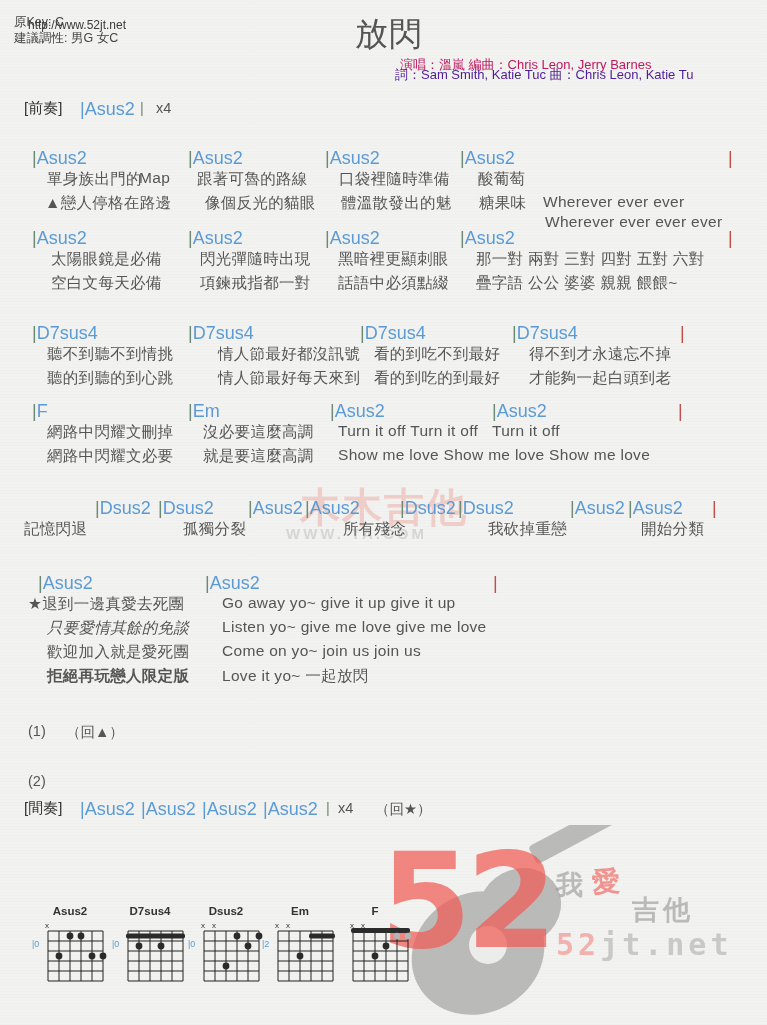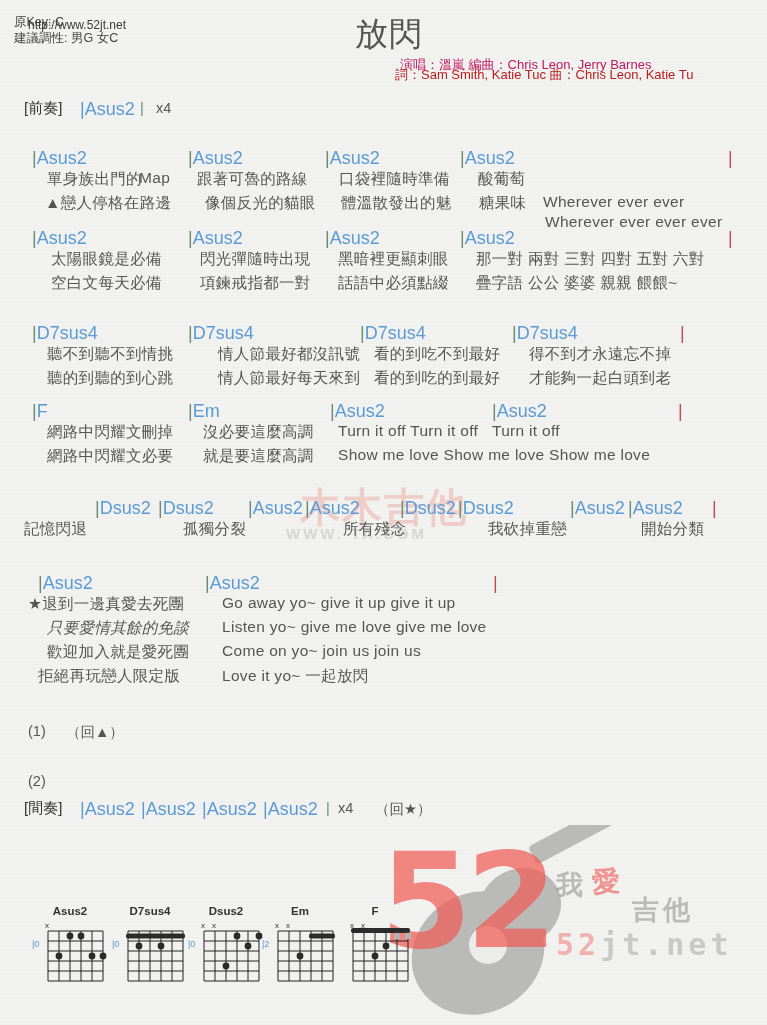--- a/index.html
+++ b/index.html
@@ -16,21 +16,21 @@
     background:repeating-linear-gradient(0deg,rgba(0,0,0,0.012) 0px,rgba(0,0,0,0.012) 1px,rgba(255,255,255,0) 1px,rgba(255,255,255,0) 3px);
     pointer-events:none;z-index:1;
   }
   .sheet{position:absolute;inset:0;z-index:3;}
 
   
   .hdr-left{position:absolute;left:14px;top:14px;font-size:12.5px;color:#444;line-height:16px;white-space:nowrap;}
   .hdr-url{position:absolute;left:28px;top:18px;font-size:12px;color:#3a3a3a;white-space:nowrap;}
   .title{position:absolute;left:355px;top:12px;font-size:33px;color:#555;letter-spacing:1px;}
   .cred1{position:absolute;left:400px;top:56px;font-size:13px;color:#be185d;white-space:nowrap;}
-  .cred2{position:absolute;left:395px;top:66px;font-size:13px;color:#b91c1c;white-space:nowrap;}
+  .cred2{position:absolute;left:395px;top:66px;font-size:13px;color:#4c1d95;white-space:nowrap;}
   .chord{position:absolute;font-size:18px;color:#5b9bd5;white-space:nowrap;}
   .chord .bar{color:#6d8b74;}
   .chord.endbar{color:#c0504d;}
   .lyric{position:absolute;font-size:15.5px;color:#555;white-space:nowrap;letter-spacing:0.3px;}
   .label{position:absolute;font-size:15px;color:#333;white-space:nowrap;}
   .plain{position:absolute;font-size:14.5px;color:#555;white-space:nowrap;}
 
   
   .wm-mid{
     position:absolute;left:300px;top:480px;z-index:2;
@@ -182,21 +182,21 @@
       <div class="lyric" style="left: 641px; top: 519px;">開始分類</div>
       <div class="chord" style="left: 38px; top: 573px;"><span class="bar">|</span><span>Asus2</span></div>
       <div class="chord" style="left: 205px; top: 573px;"><span class="bar">|</span><span>Asus2</span></div>
       <div class="chord endbar" style="left: 493px; top: 573px;">|</div>
       <div class="lyric" style="left: 28px; top: 594px;">★退到一邊真愛去死團</div>
       <div class="lyric" style="left: 222px; top: 594px;">Go away yo~ give it up give it up</div>
       <div class="lyric" style="left: 47px; top: 618px; font-style: italic;">只要愛情其餘的免談</div>
       <div class="lyric" style="left: 222px; top: 618px;">Listen yo~ give me love give me love</div>
       <div class="lyric" style="left: 47px; top: 642px;">歡迎加入就是愛死團</div>
       <div class="lyric" style="left: 222px; top: 642px;">Come on yo~ join us join us</div>
-      <div class="lyric" style="left: 38px; top: 666px;">拒絕再玩戀人限定版</div>
+      <div class="lyric" style="left: 47px; top: 666px; font-weight: bold;">拒絕再玩戀人限定版</div>
       <div class="lyric" style="left: 222px; top: 666px; text-align: center;">Love it yo~ 一起放閃</div>
     </div>
 
   <div class="plain" style="left:28px;top:723px;">(1)</div>
   <div class="plain" style="left:66px;top:723px;">（回▲）</div>
   <div class="plain" style="left:28px;top:773px;">(2)</div>
 
   <div class="label" style="left:24px;top:799px;">[間奏]</div>
   <div class="chord" style="left:80px;top:799px;">|Asus2</div>
   <div class="chord" style="left:141px;top:799px;">|Asus2</div>

